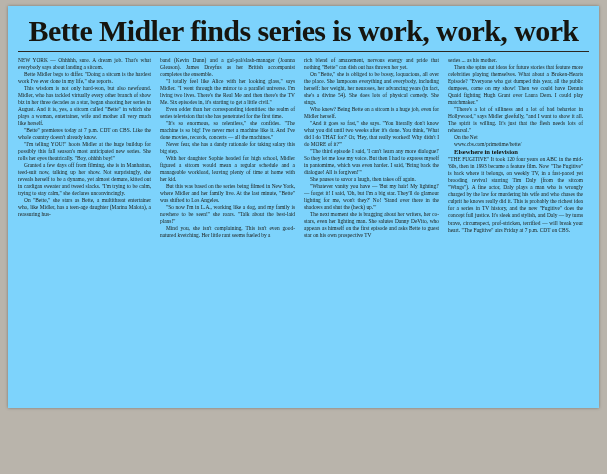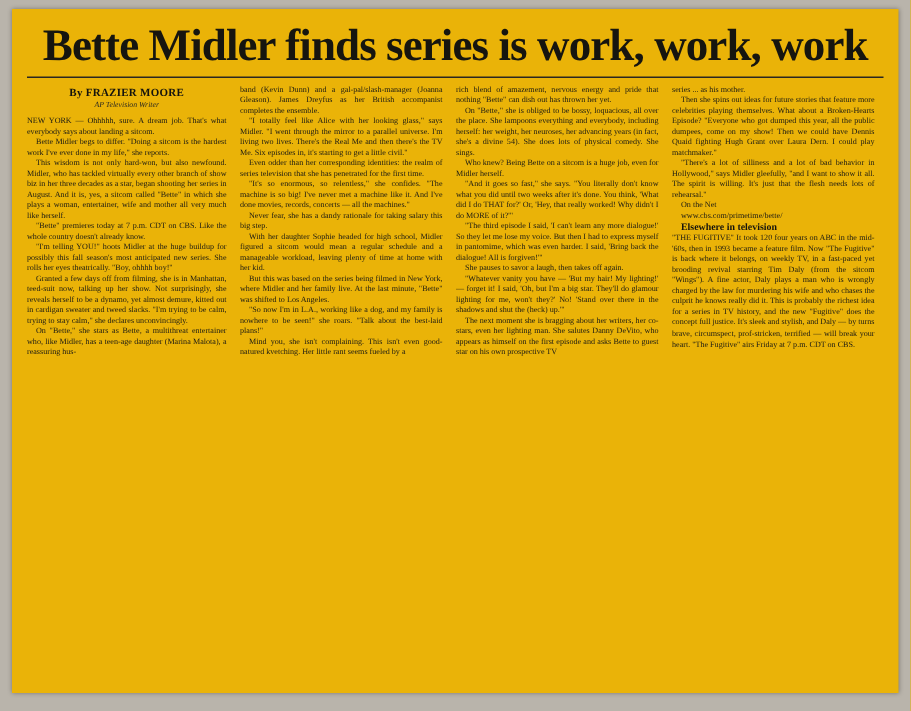--- a/index.html
+++ b/index.html
@@ -11,22 +11,22 @@
     height: 474px;
     background: #b9b4ab;
     font-family: "Liberation Serif", serif;
     overflow: hidden;
   }
   .page {
     position: absolute;
     left: 8px;
     top: 6px;
     width: 591px;
-    height: 456px;
-    background: #eab308;
+    height: 402px;
+    background: #7dd3fc;
     box-shadow: 0 0 3px rgba(0,0,0,0.35);
     padding: 0;
     box-sizing: border-box;
   }
   .paper-inner {
     position: absolute;
     left: 10px;
     top: 8px;
     right: 10px;
     bottom: 6px;
@@ -110,24 +110,20 @@
 
 <div class="page">
   <div class="paper-inner">
 
     <div class="headline">Bette Midler finds series is work, work, work</div>
     <hr class="rule">
 
     <div class="columns">
 
       <div class="col c1">
-        <div class="byline">
-          <span class="by-name">By FRAZIER MOORE</span>
-          <span class="by-org">AP Television Writer</span>
-        </div>
         <p class="first">NEW YORK — Ohhhhh, sure. A dream job. That's what everybody says about landing a sitcom.</p>
         <p>Bette Midler begs to differ. "Doing a sitcom is the hardest work I've ever done in my life," she reports.</p>
         <p>This wisdom is not only hard-won, but also newfound. Midler, who has tackled virtually every other branch of show biz in her three decades as a star, began shooting her series in August. And it is, yes, a sitcom called "Bette" in which she plays a woman, entertainer, wife and mother all very much like herself.</p>
         <p>"Bette" premieres today at 7 p.m. CDT on CBS. Like the whole country doesn't already know.</p>
         <p>"I'm telling YOU!" hoots Midler at the huge buildup for possibly this fall season's most anticipated new series. She rolls her eyes theatrically. "Boy, ohhhh boy!"</p>
         <p>Granted a few days off from filming, she is in Manhattan, teed-suit now, talking up her show. Not surprisingly, she reveals herself to be a dynamo, yet almost demure, kitted out in cardigan sweater and tweed slacks. "I'm trying to be calm, trying to stay calm," she declares unconvincingly.</p>
         <p>On "Bette," she stars as Bette, a multithreat entertainer who, like Midler, has a teen-age daughter (Marina Malota), a reassuring hus-</p>
       </div>
 
       <div class="col">

